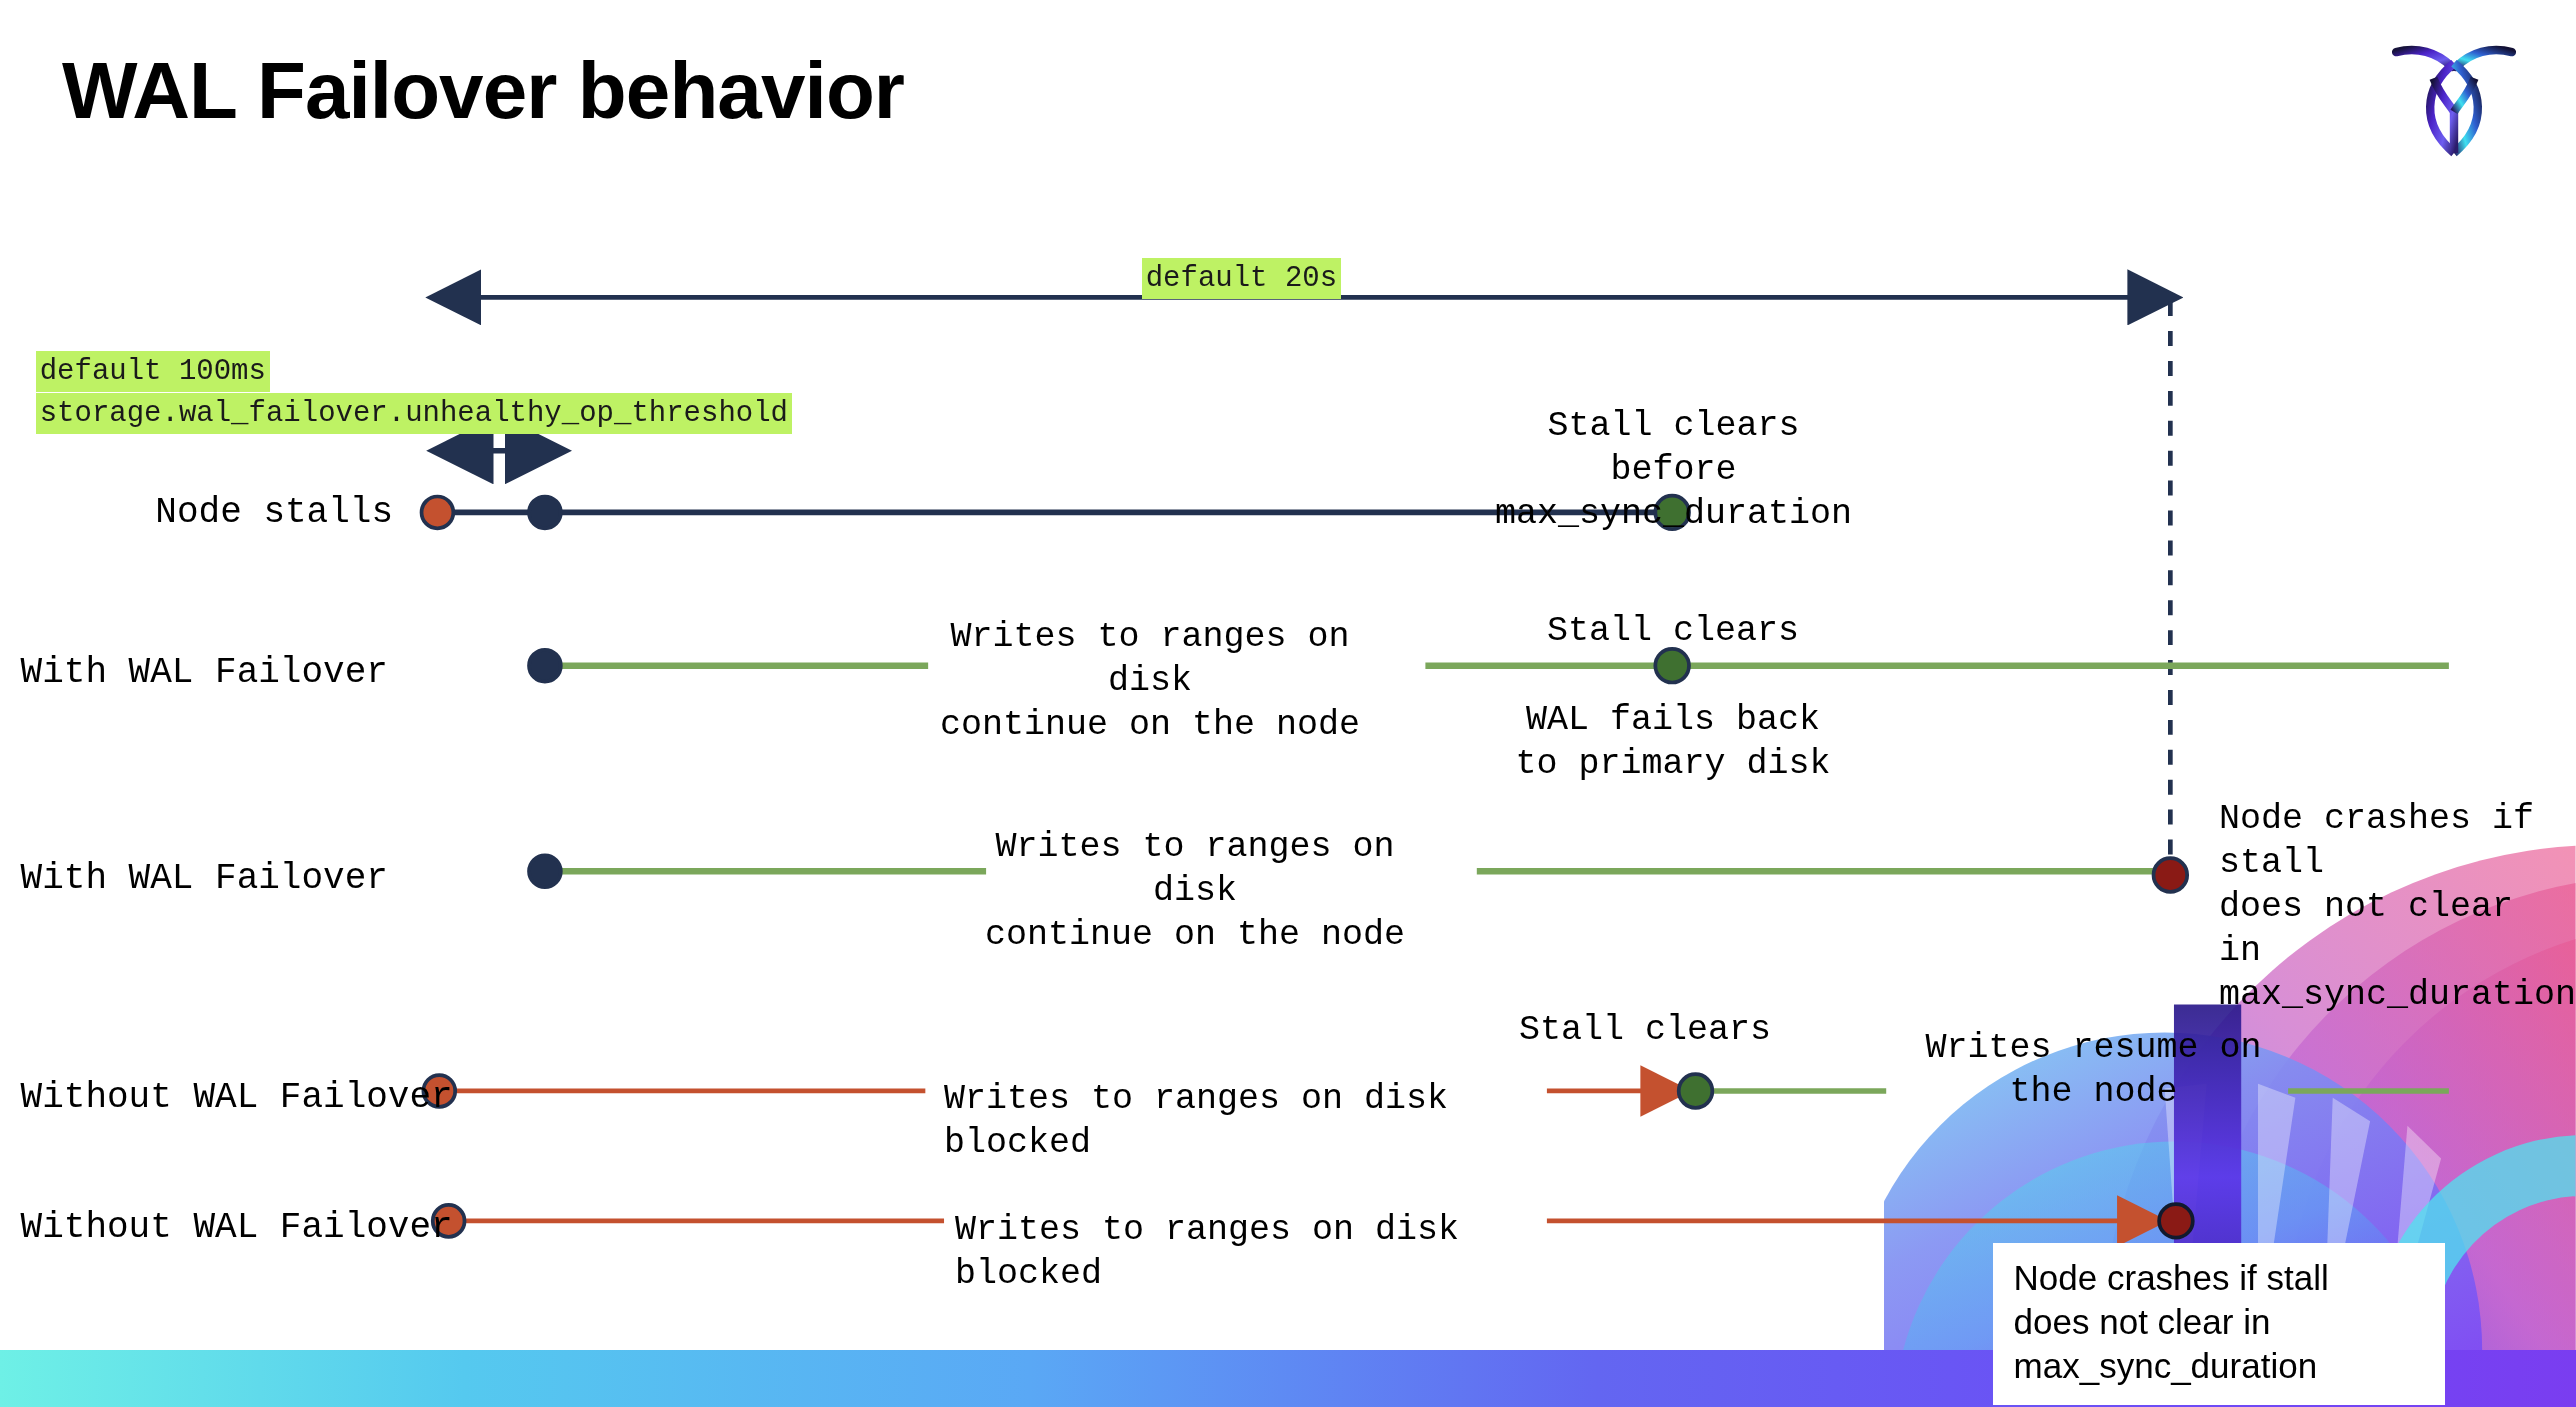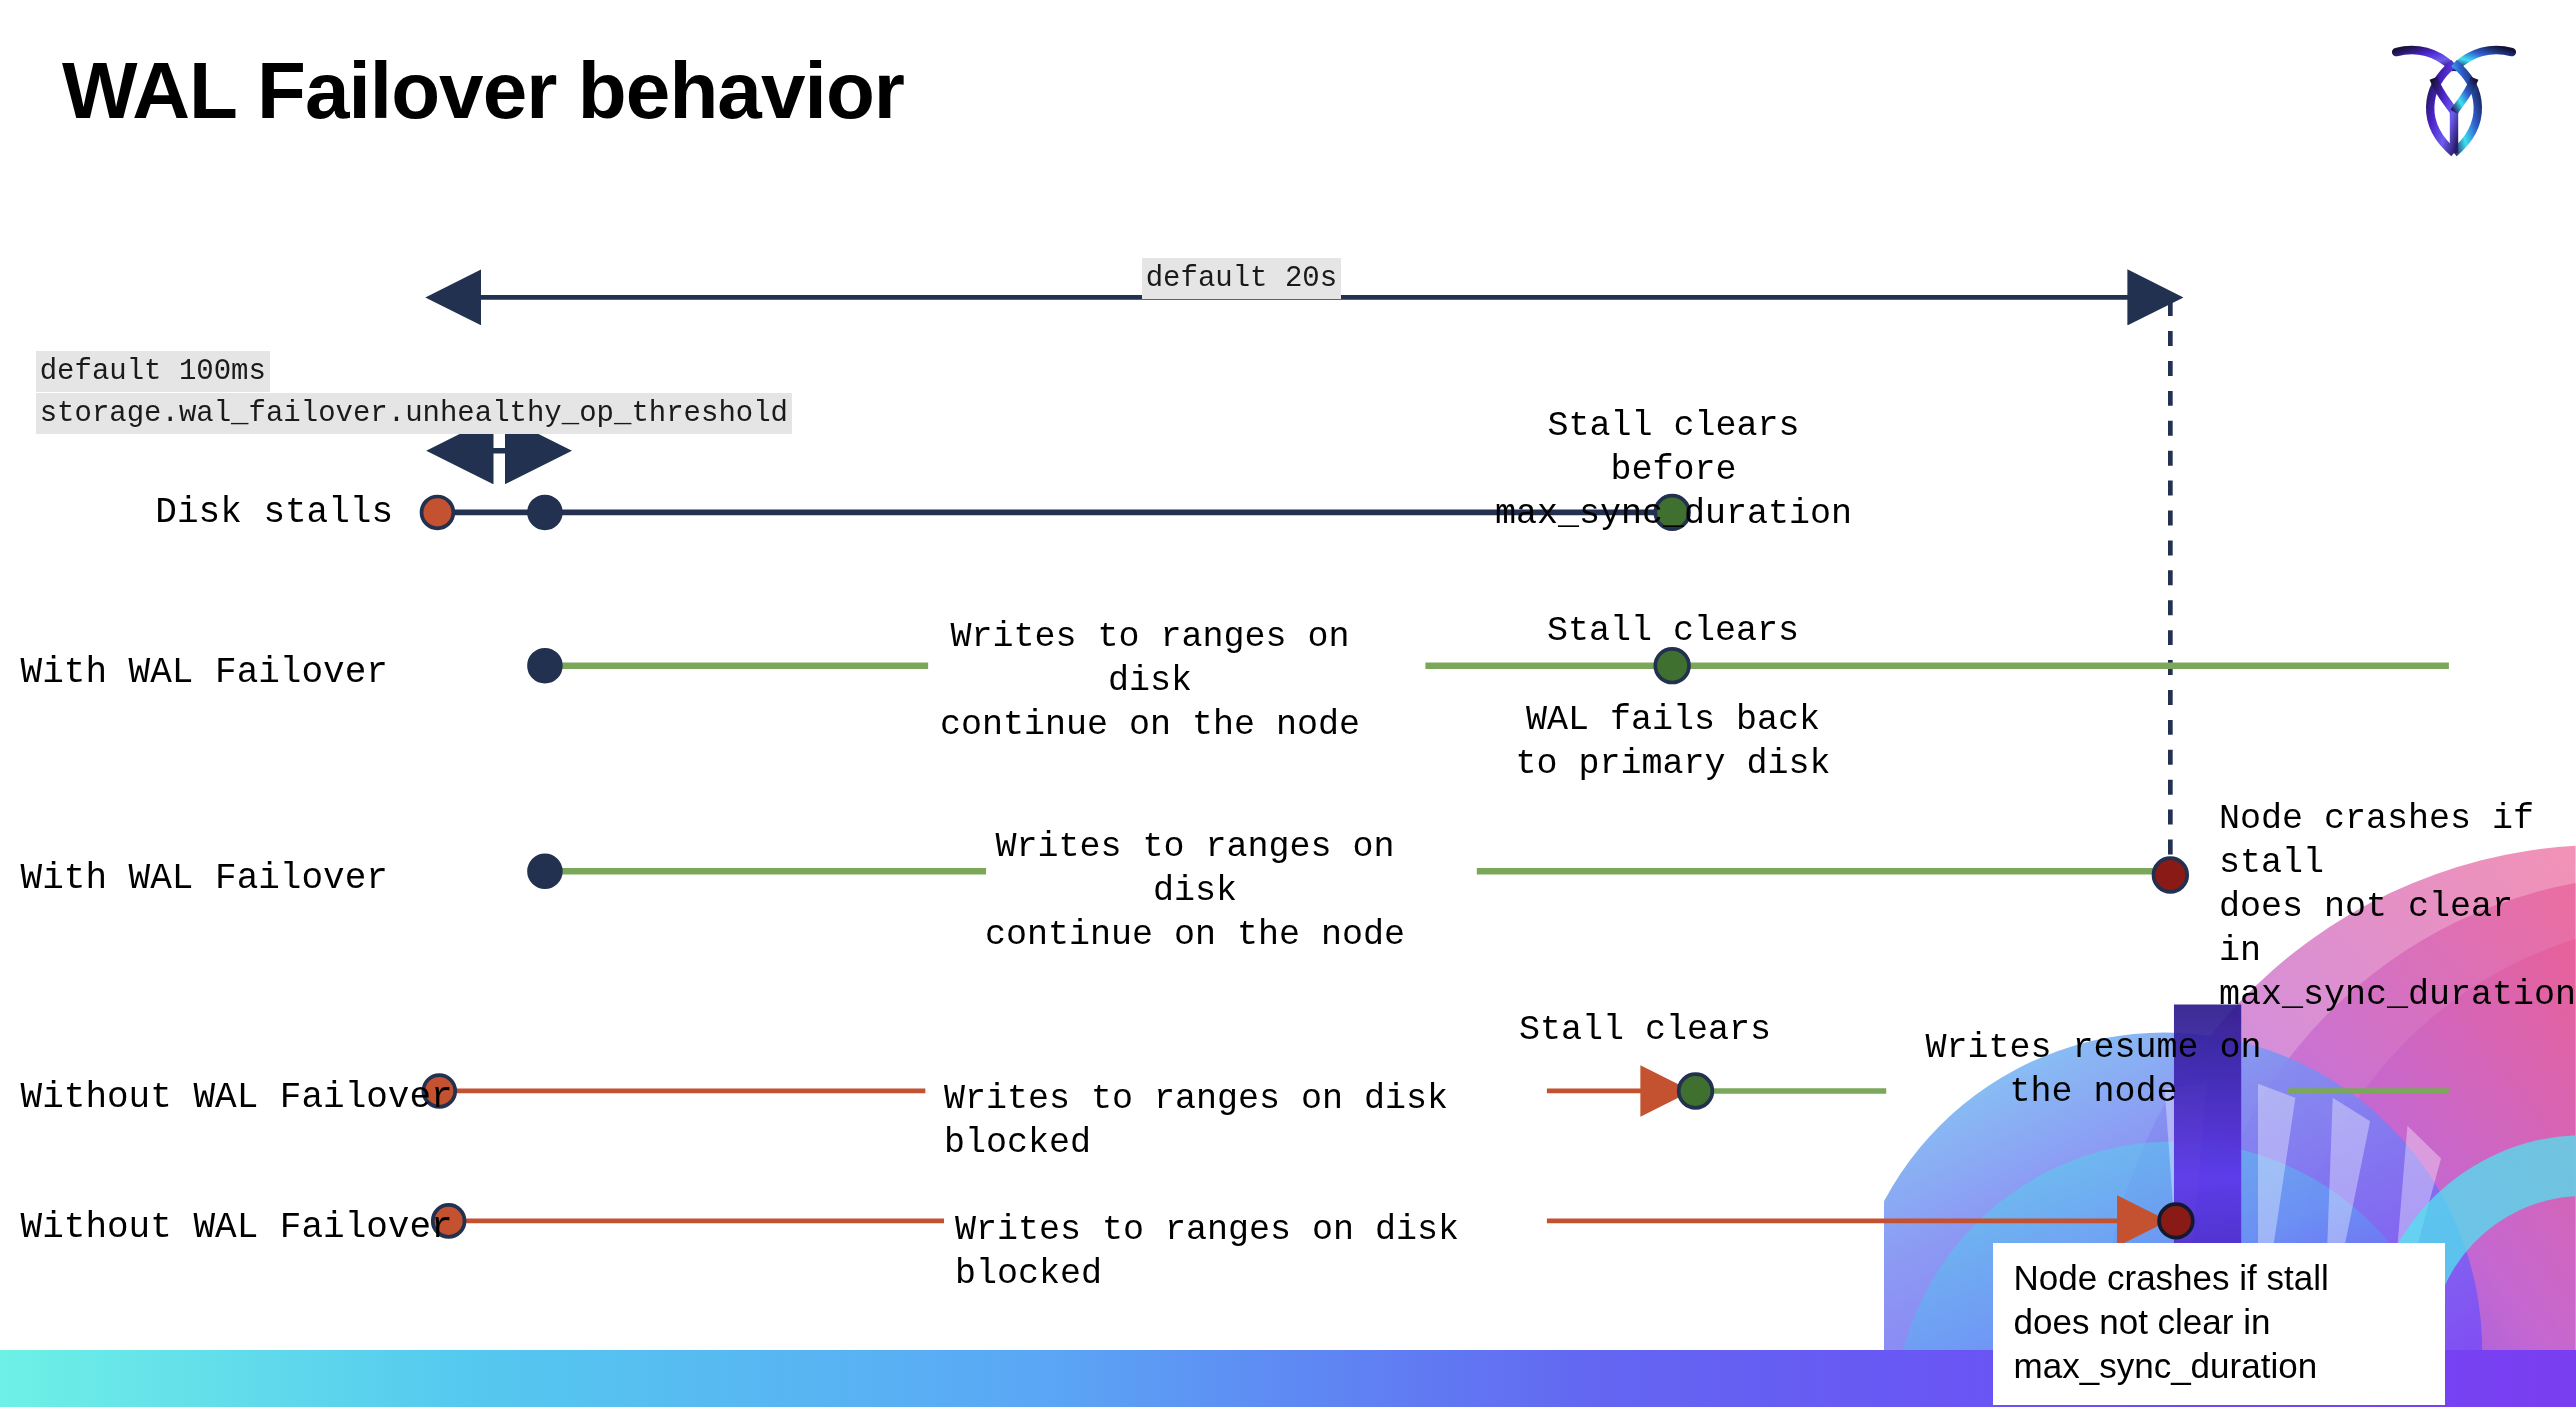--- a/index.html
+++ b/index.html
@@ -75,21 +75,21 @@
 
   .code {
     position: absolute;
     font-family: "Liberation Mono", monospace;
     font-size: 29px;
     line-height: 39px;
     color: #1a1a1a;
     white-space: nowrap;
   }
   .code span.chip {
-    background: #e5e5e5;
+    background: #bef264;
     padding: 0.9px 3.7px;
     display: inline-block;
   }
 
   .callout {
     position: absolute;
     background: #ffffff;
     padding: 13px 20.6px 17px 20.6px;
     font-size: 35px;
     line-height: 44px;
@@ -249,21 +249,21 @@
     <span class="chip">default 20s</span>
   </div>
 
   <div class="code" style="left:36px; top:351px;">
     <span class="chip">default 100ms</span>
   </div>
   <div class="code" style="left:36px; top:393px;">
     <span class="chip">storage.wal_failover.unhealthy_op_threshold</span>
   </div>
 
-  <div class="lbl row-name right" style="left:0px; top:491px; width:393px;">Disk stalls</div>
+  <div class="lbl row-name right" style="left:0px; top:491px; width:393px;">Node stalls</div>
 
   <div class="lbl row-name left" style="left:20.6px; top:644px; width:486px;">With WAL Failover</div>
 
   <div class="lbl row-name left" style="left:20.6px; top:850px; width:486px;">With WAL Failover</div>
 
   <div class="lbl row-name left" style="left:20.6px; top:1069px; width:486px;">Without WAL Failover</div>
 
   <div class="lbl row-name left" style="left:20.6px; top:1199px; width:486px;">Without WAL Failover</div>
 
   <div class="lbl center" style="left:1477px; top:404px; width:393px;">Stall clears before

